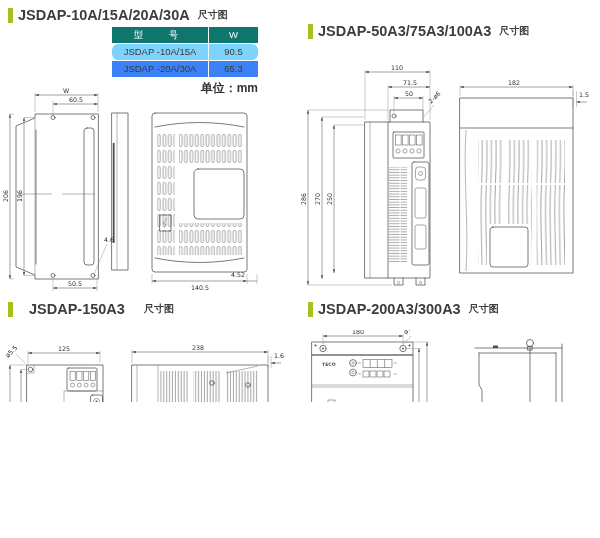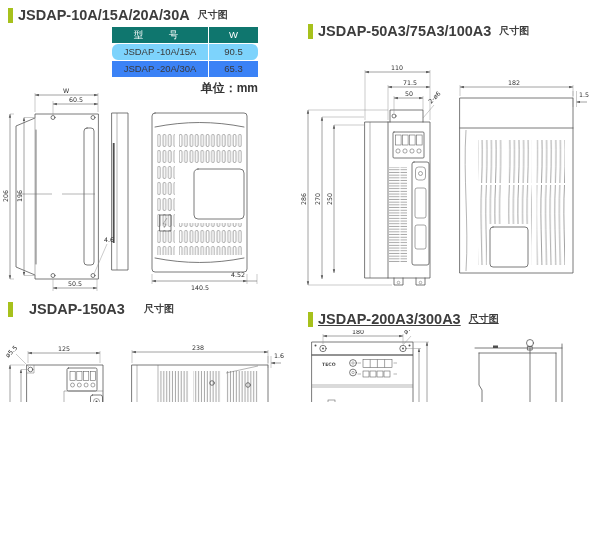--- a/index.html
+++ b/index.html
@@ -43,21 +43,21 @@
   <div class="sec-title" style="left:308px;top:7px;margin-top:16px;">
     <span class="bar"></span>
     <span>JSDAP-50A3/75A3/100A3</span>
     <span class="suffix">尺寸图</span>
   </div>
   <div class="sec-title" style="left:8px;top:301px;gap:16px;">
     <span class="bar"></span>
     <span>JSDAP-150A3</span>
     <span class="suffix">尺寸图</span>
   </div>
-  <div class="sec-title" style="left:308px;top:311px;text-decoration:underline;">
+  <div class="sec-title" style="left:308px;top:301px;">
     <span class="bar"></span>
     <span>JSDAP-200A3/300A3</span>
     <span class="suffix">尺寸图</span>
   </div>
 
   <div class="dim-table">
     <div class="tr th">
       <div class="c1">型　号</div>
       <div class="c2">W</div>
     </div>

